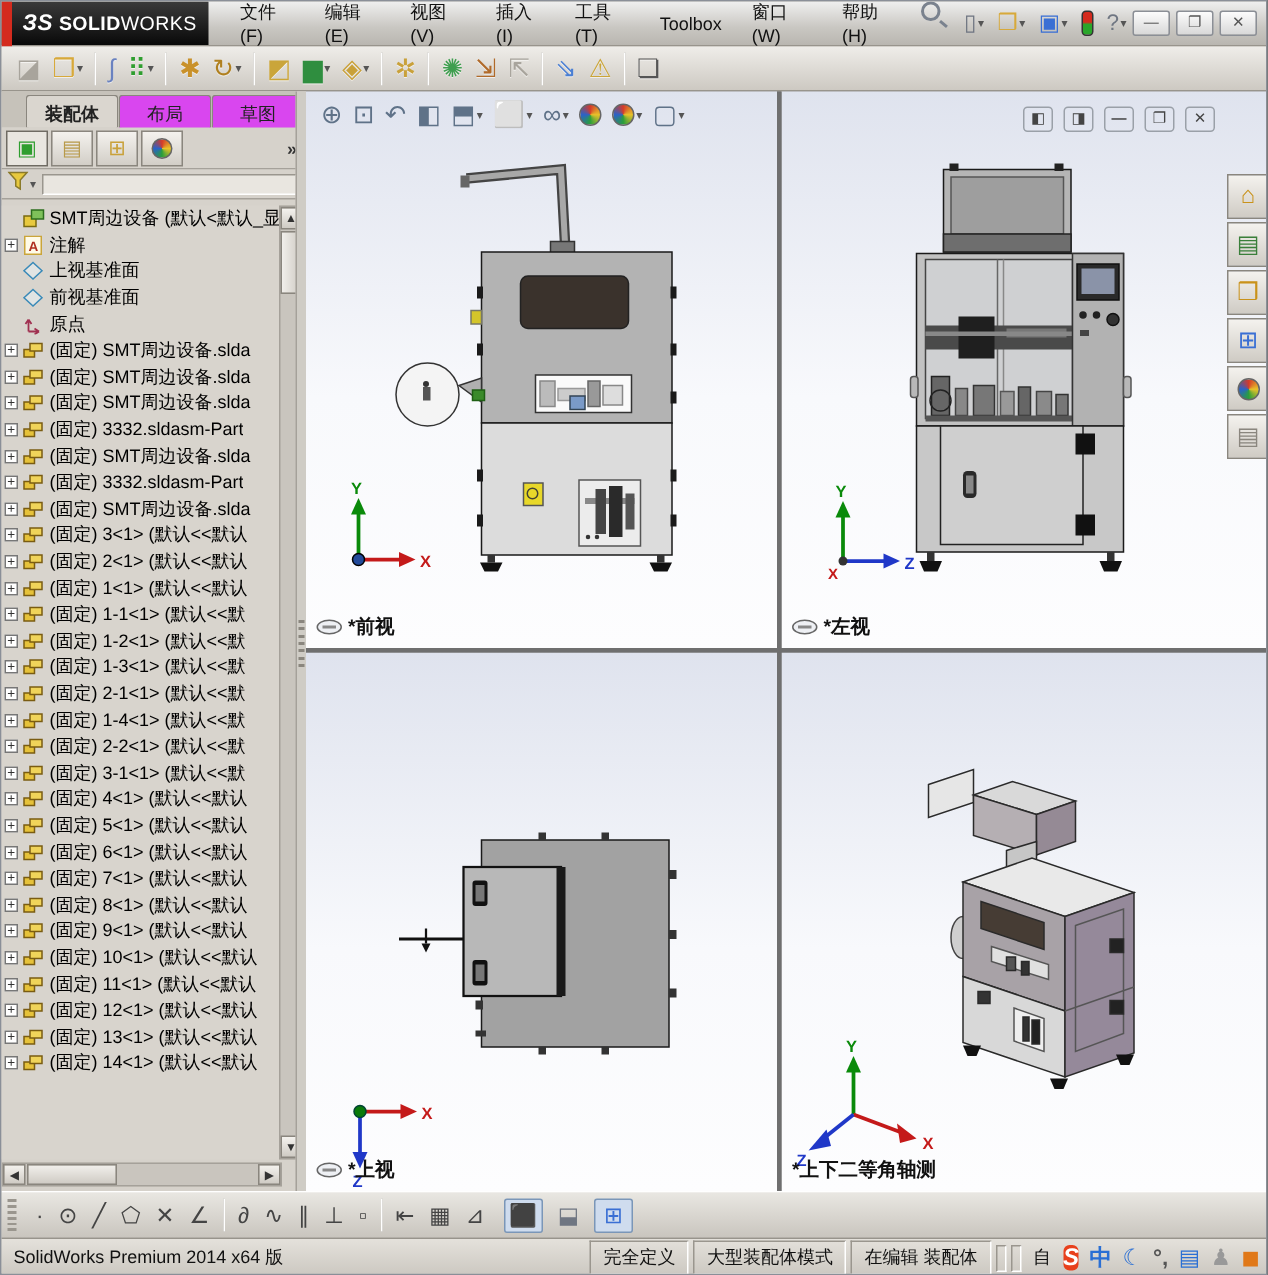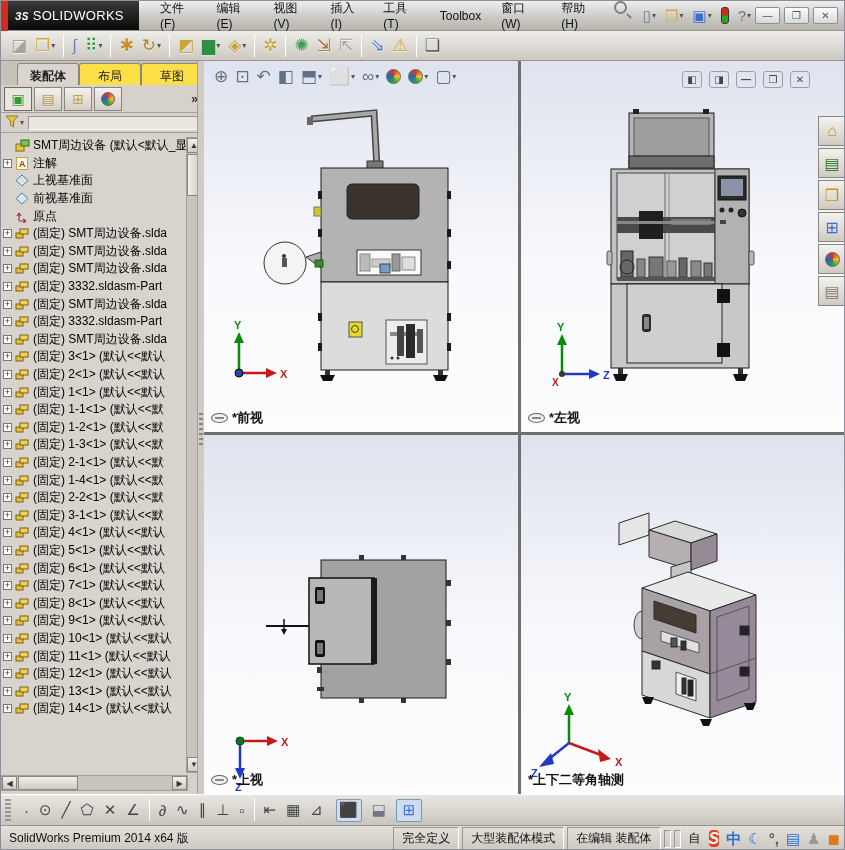--- a/index.html
+++ b/index.html
@@ -3,43 +3,43 @@
 <meta charset="utf-8">
 <style>
   html,body{margin:0;padding:0;background:#444;}
   *{box-sizing:border-box;font-family:"Liberation Sans","DejaVu Sans",sans-serif;}
   .app{position:relative;width:845px;height:850px;background:#d6d2cb;overflow:hidden;border:1px solid #8a8f98;}
   
   .titlebar{position:absolute;left:0;top:0;width:845px;height:30px;background:linear-gradient(#efefef,#c9c7c2 60%,#b9b6b0);display:flex;align-items:stretch;border-bottom:1px solid #98948c;}
   .logoblock{width:138px;background:linear-gradient(#3a3a3a,#090909);display:flex;align-items:center;position:relative;flex:none;}
   .redstripe{position:absolute;left:0;top:0;width:7px;height:30px;background:#d42b1e;}
   .logotxt{color:#fff;font-size:13px;margin-left:14px;white-space:nowrap;letter-spacing:.3px;}
-  .logotxt .ds{font-style:italic;font-weight:bold;font-size:10px;margin-right:4px;}
-  .logotxt b{font-weight:normal;}
+  .logotxt .ds{font-style:italic;font-weight:bold;font-size:15px;margin-right:4px;}
+  .logotxt b{font-weight:bold;}
   .menus{display:flex;align-items:center;padding-left:12px;gap:2px;}
   .menuitem{padding:3px 9px;font-size:12px;color:#111;cursor:default;}
   .mag{width:13px;height:13px;border:2px solid #7a828e;border-radius:50%;position:relative;margin:0 6px;}
   .mag::after{content:"";position:absolute;width:6px;height:2px;background:#7a828e;transform:rotate(40deg);left:10px;top:12px;}
   .qa{display:flex;align-items:center;margin-left:6px;gap:1px;}
   .qabtn{display:flex;align-items:center;padding:2px 3px;border:1px solid transparent;border-radius:2px;}
   .qabtn .g{font-size:15px;line-height:15px;}
   .dd{font-size:8px;color:#555;margin-left:1px;}
   .traffic{width:8px;height:17px;border-radius:3px;background:linear-gradient(#d42b1e 0 45%,#2aa62a 55% 100%);border:1px solid #333;}
   .winbtns{display:flex;align-items:center;margin-left:auto;margin-right:8px;gap:4px;}
   .winbtn{width:25px;height:17px;border:1px solid #8b8f96;border-radius:2px;background:linear-gradient(#fcfcfc,#d8d8d8);display:flex;align-items:center;justify-content:center;font-size:10px;color:#555;}
   
   .toolbar{position:absolute;left:0;top:30px;width:845px;height:30px;background:linear-gradient(#efede9,#cdc9c2);border-bottom:1px solid #98948c;display:flex;align-items:center;padding-left:6px;}
   .tbicon{display:flex;align-items:center;padding:2px 3px;margin:0 1px;border-radius:2px;}
   .tbicon .g{font-size:17px;line-height:18px;text-shadow:0 1px 0 rgba(255,255,255,.6);}
   .tbicon.dis .g{color:#a8a49c !important;}
   .tbsep{width:1px;height:22px;background:#9a968e;border-right:1px solid #fff;margin:0 4px;}
   
   .leftpanel{position:absolute;left:0;top:60px;width:203px;height:733px;background:#d6d2cb;}
   .paneltabs{display:flex;height:24px;padding-top:2px;padding-left:16px;background:#c6c2ba;}
-  .ptab{flex:none;width:62px;text-align:center;font-size:12px;padding-top:4px;border:1px solid #8a867e;border-bottom:none;background:#fde047;color:#222;border-radius:3px 3px 0 0;}
+  .ptab{flex:none;width:62px;text-align:center;font-size:12px;padding-top:4px;border:1px solid #8a867e;border-bottom:none;background:#d946ef;color:#222;border-radius:3px 3px 0 0;}
   .ptab.active{background:#dad6cf;font-weight:bold;position:relative;z-index:2;}
   .mgrrow{display:flex;align-items:center;height:28px;background:#d6d2cb;border-bottom:1px solid #a5a19a;padding-left:3px;gap:2px;}
   .mgrtab{width:28px;height:24px;border:1px solid #8a867e;background:linear-gradient(#f4f2ee,#d2cec7);display:flex;align-items:center;justify-content:center;}
   .mgrtab.active{background:#e9e6e0;border-color:#6f6b63;}
   .chev{margin-left:auto;margin-right:6px;font-size:12px;color:#333;font-weight:bold;}
   .filterrow{display:flex;align-items:center;height:20px;border-bottom:1px solid #a5a19a;background:#d6d2cb;padding-left:4px;}
   .filterfield{flex:1;height:14px;margin:0 6px 0 4px;background:#e9e6e0;border:1px solid #9a968e;border-right-color:#fff;border-bottom-color:#fff;}
   .tree{position:absolute;left:0;top:76px;width:185px;height:636px;overflow:hidden;background:#d8d4cd;}
   .trow{display:flex;align-items:center;height:17.6px;white-space:nowrap;overflow:hidden;font-size:12px;color:#000;}
   .trow .exp{flex:none;width:9px;height:9px;border:1px solid #777;background:#fff;font-size:9px;line-height:7px;text-align:center;margin:0 3px 0 2px;color:#333;}

